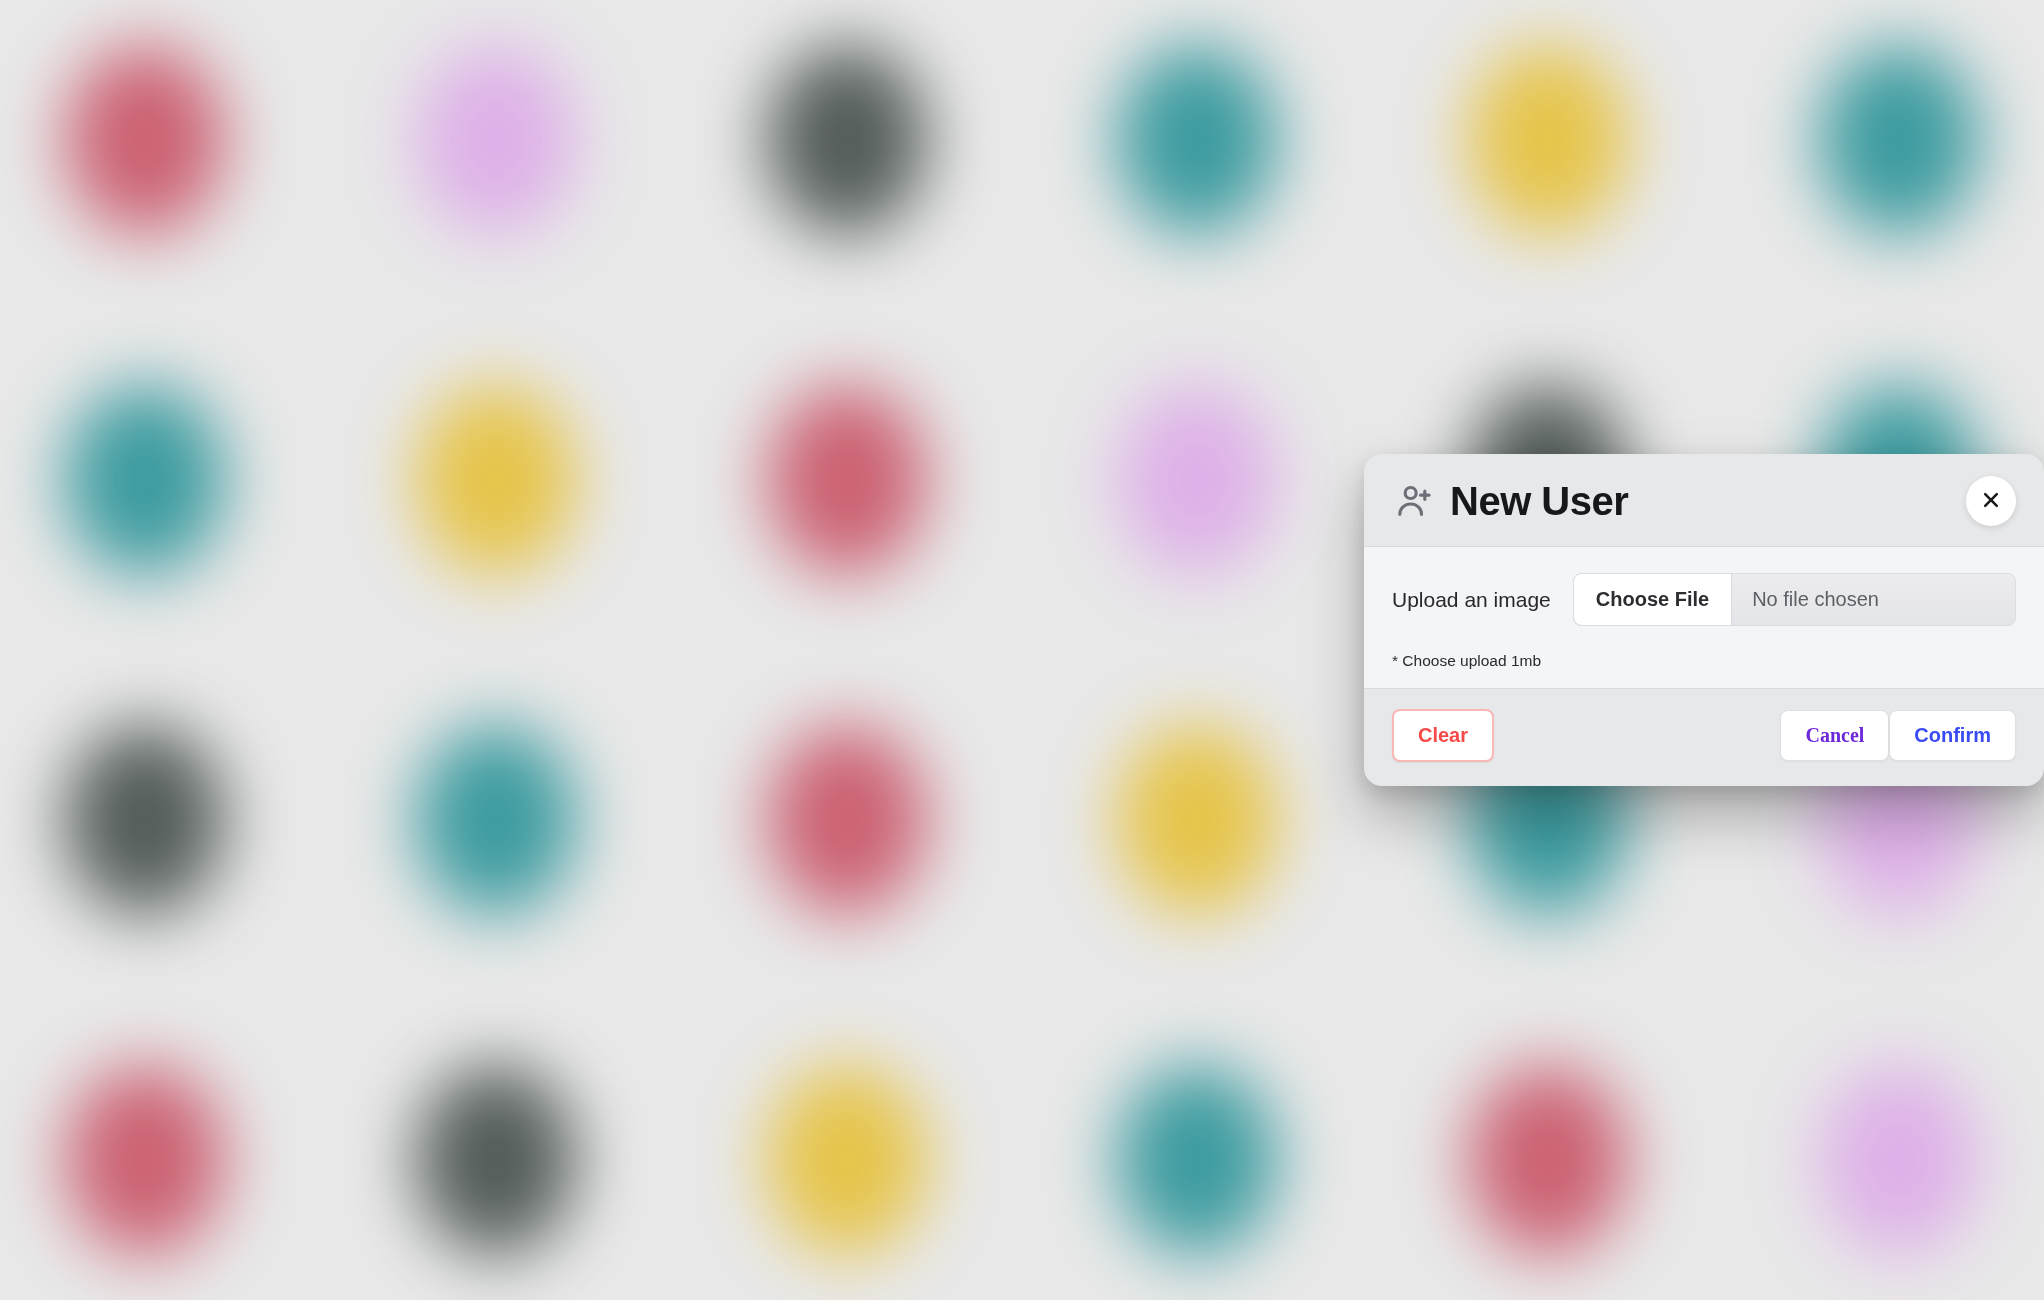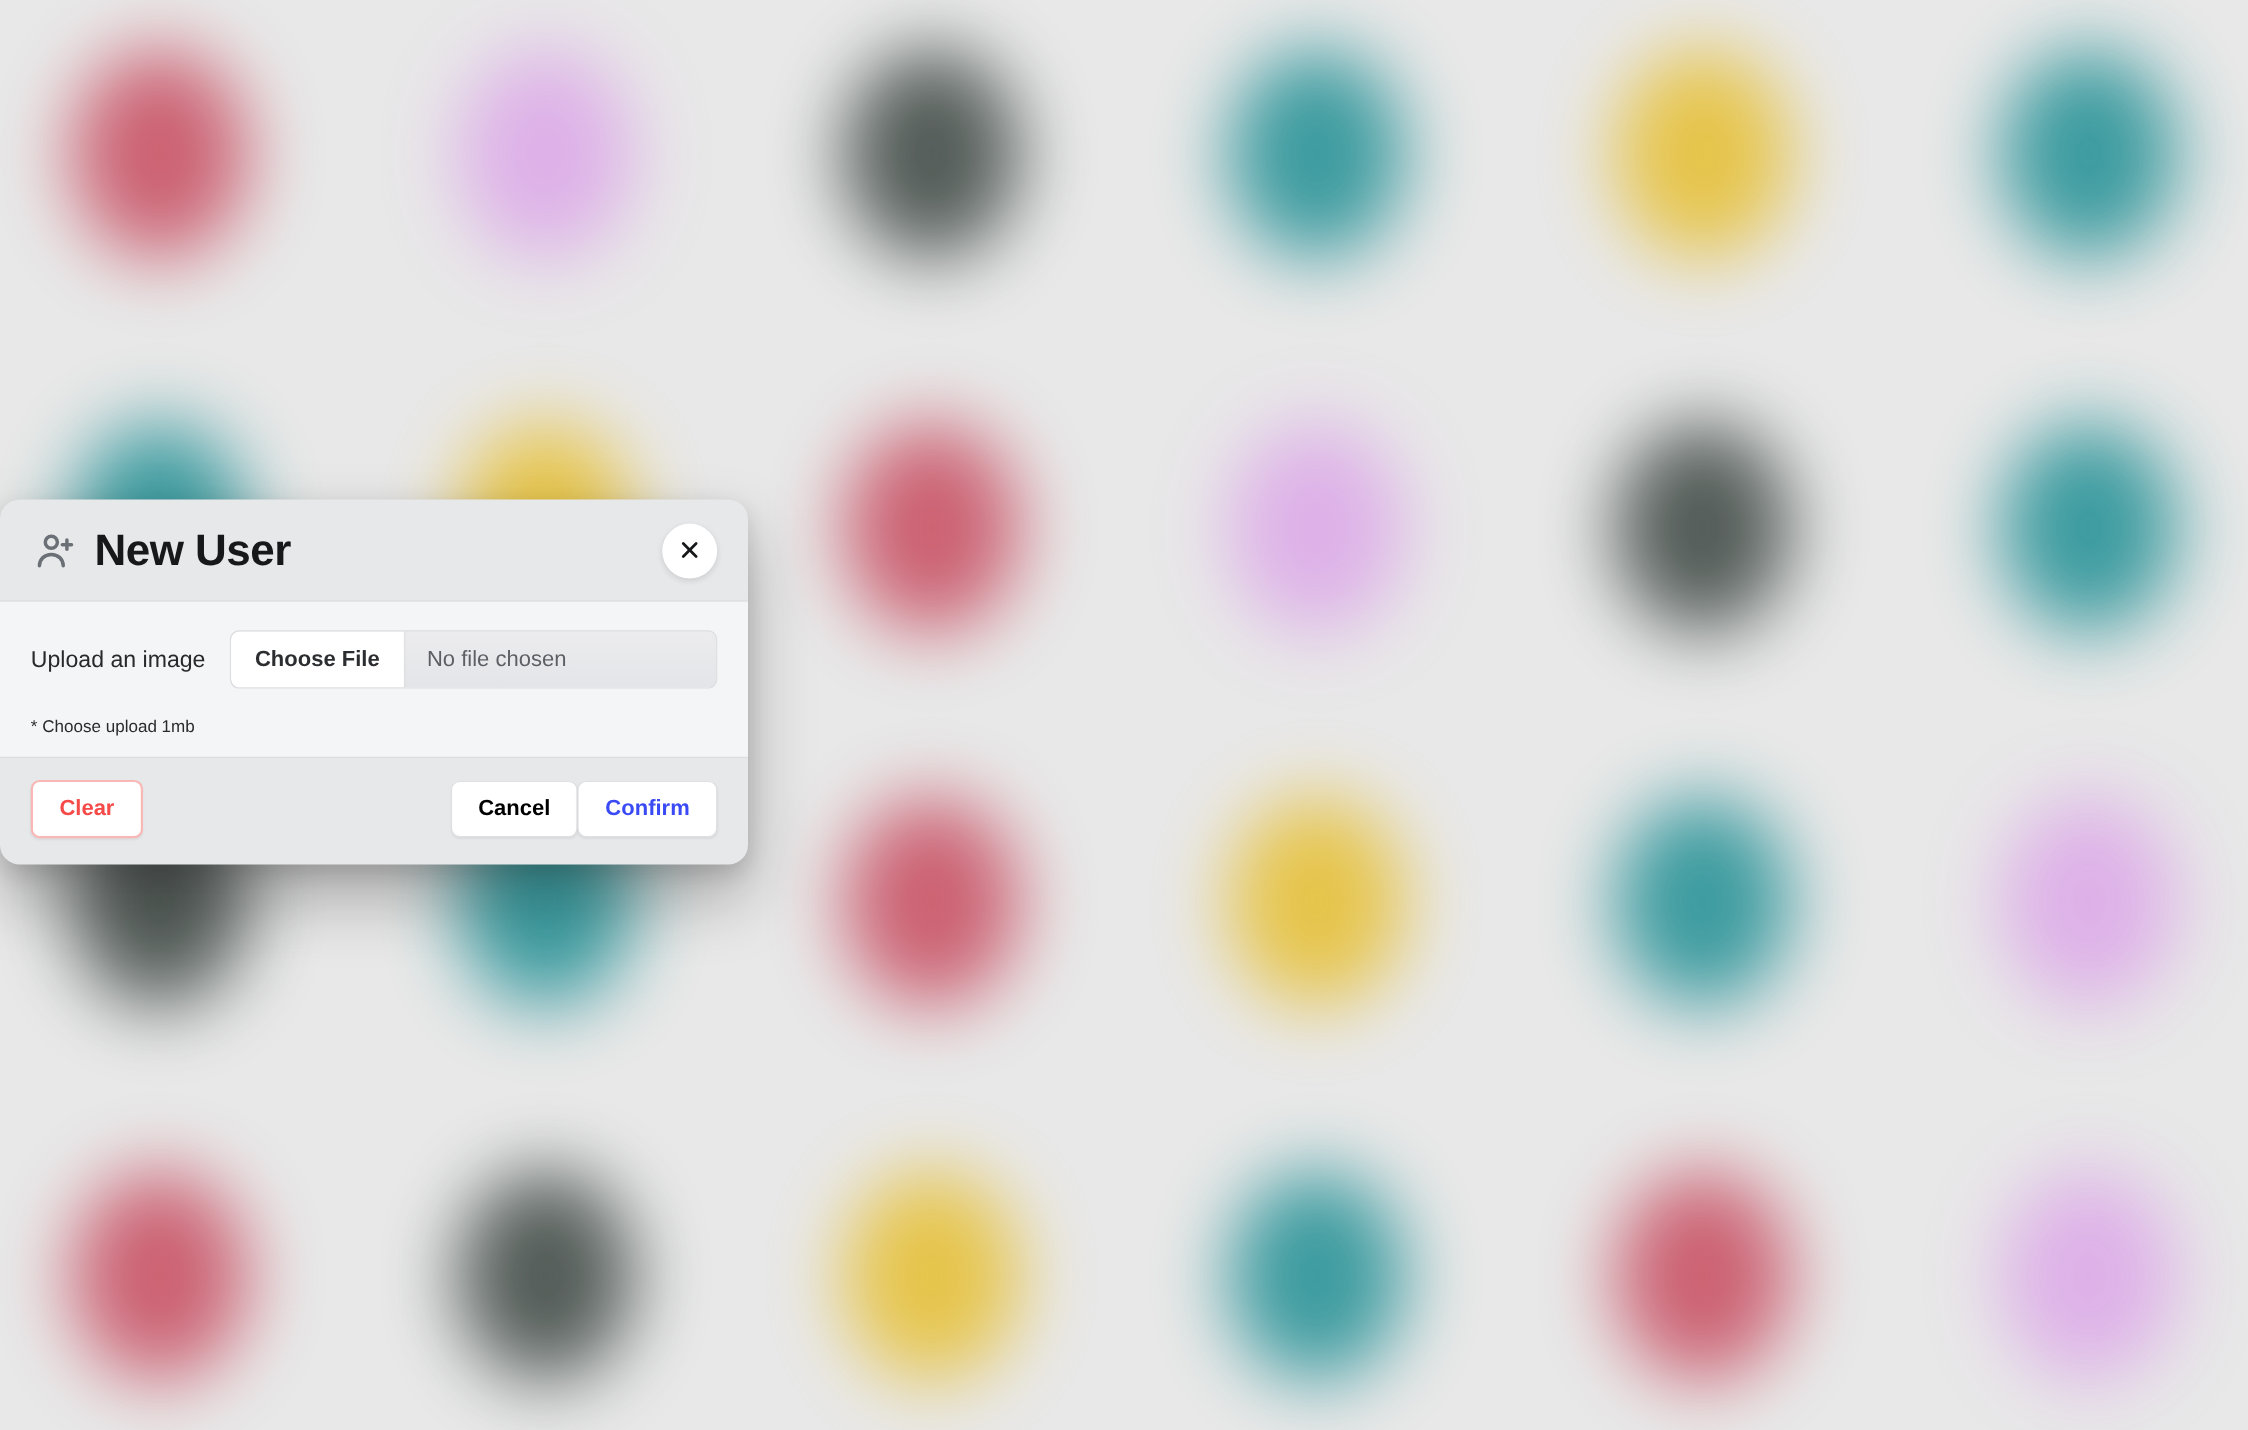--- a/index.html
+++ b/index.html
@@ -30,21 +30,21 @@
     justify-self: center;
     align-self: center;
   }
 
   
   .overlay {
     position: absolute;
     inset: 0;
     display: flex;
     align-items: center;
-    justify-content: flex-start;
+    justify-content: flex-end;
     border-radius: 20px;
   }
   .modal {
     width: 680px;
     background: #e7e8ea;
     border-radius: 18px;
     box-shadow: 0 30px 60px rgba(0,0,0,0.28), 0 8px 20px rgba(0,0,0,0.12);
     overflow: hidden;
     transform: translateY(-30px);
   }
@@ -148,21 +148,21 @@
     border: 1px solid #dfe0e3;
     cursor: pointer;
     box-shadow: 0 1px 2px rgba(0,0,0,0.06);
   }
   .btn-clear {
     color: #f64a49;
     border: 2px solid #f9b7b6;
     background: #fff;
   }
   .spacer { flex: 1; }
-  .btn-cancel { color: #000000; }
+  .btn-cancel { color: #6d28d9; font-family: Liberation Serif, serif; }
   .btn-confirm { color: #3a4af4; }
 </style>
 </head>
 <body>
 
 <div class="bg" id="bg">
     <div class="blob" style="background: rgb(199, 74, 94);"></div>
     <div class="blob" style="background: rgb(220, 167, 232);"></div>
     <div class="blob" style="background: rgb(58, 68, 64);"></div>
     <div class="blob" style="background: rgb(30, 142, 147);"></div>

